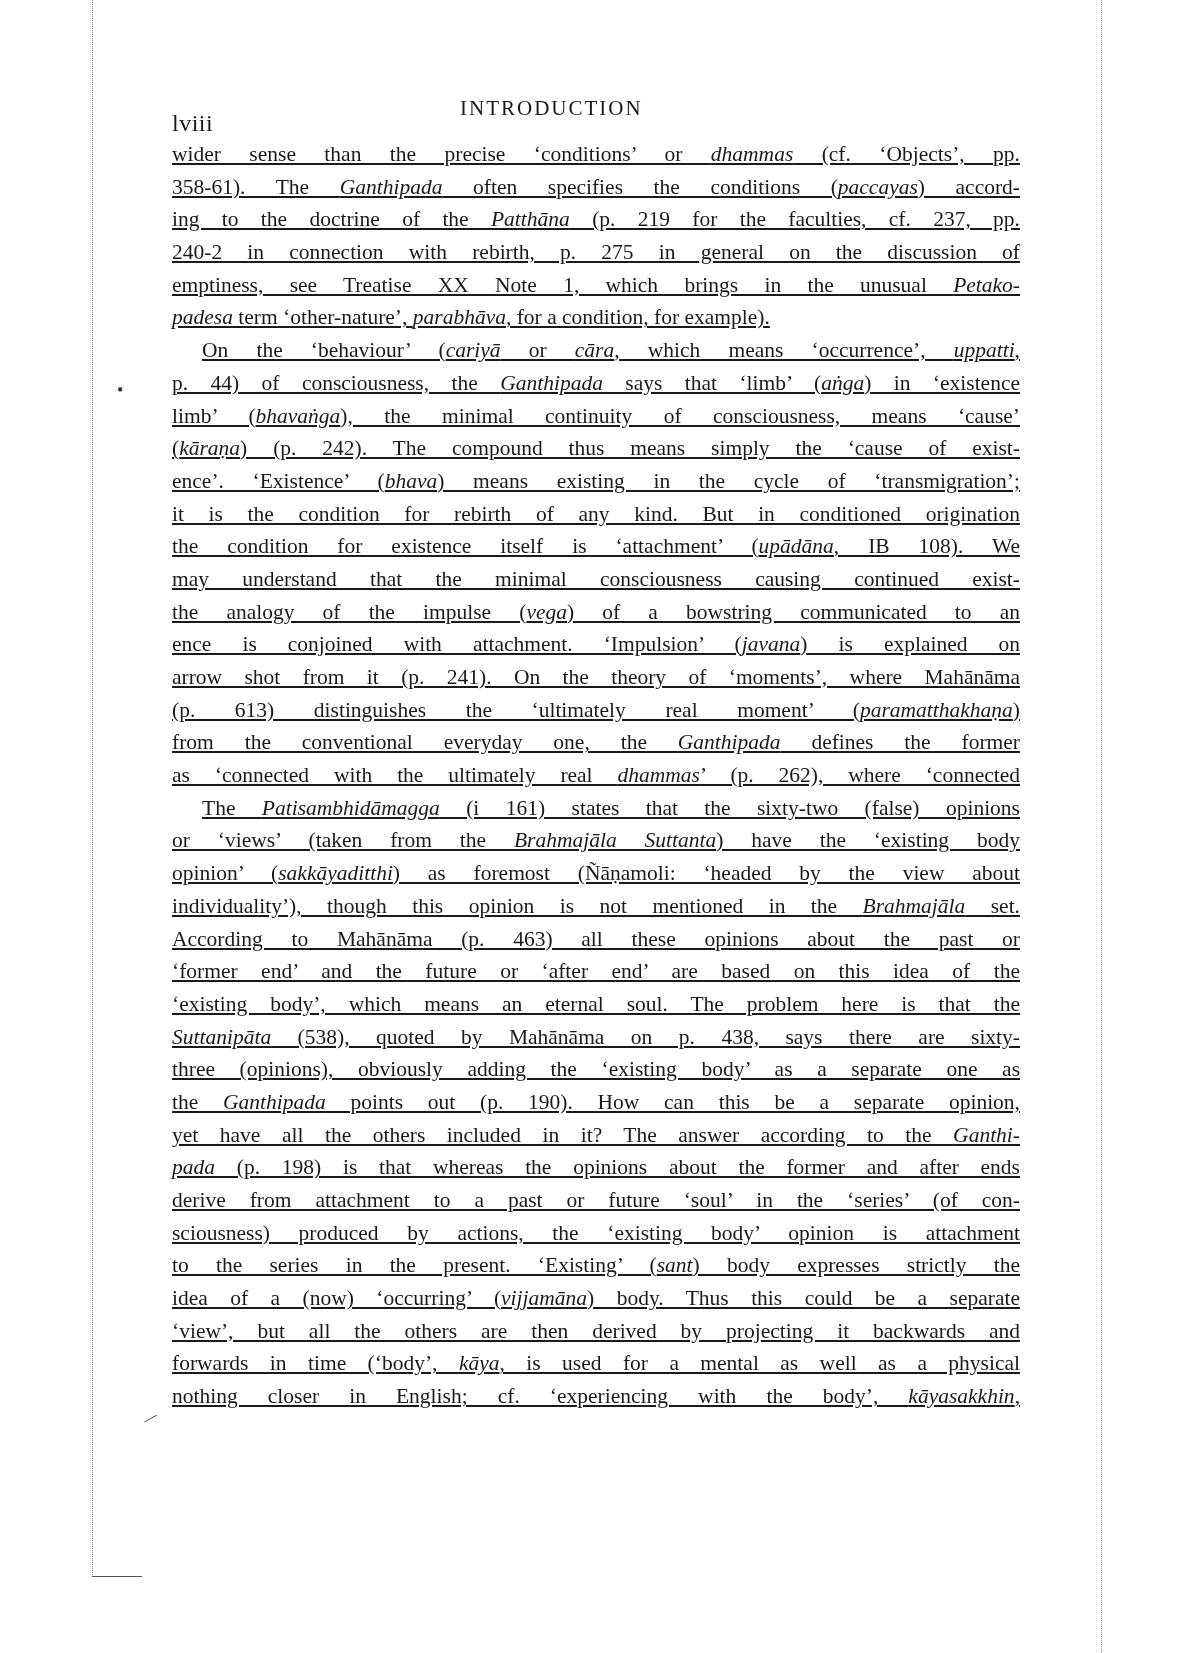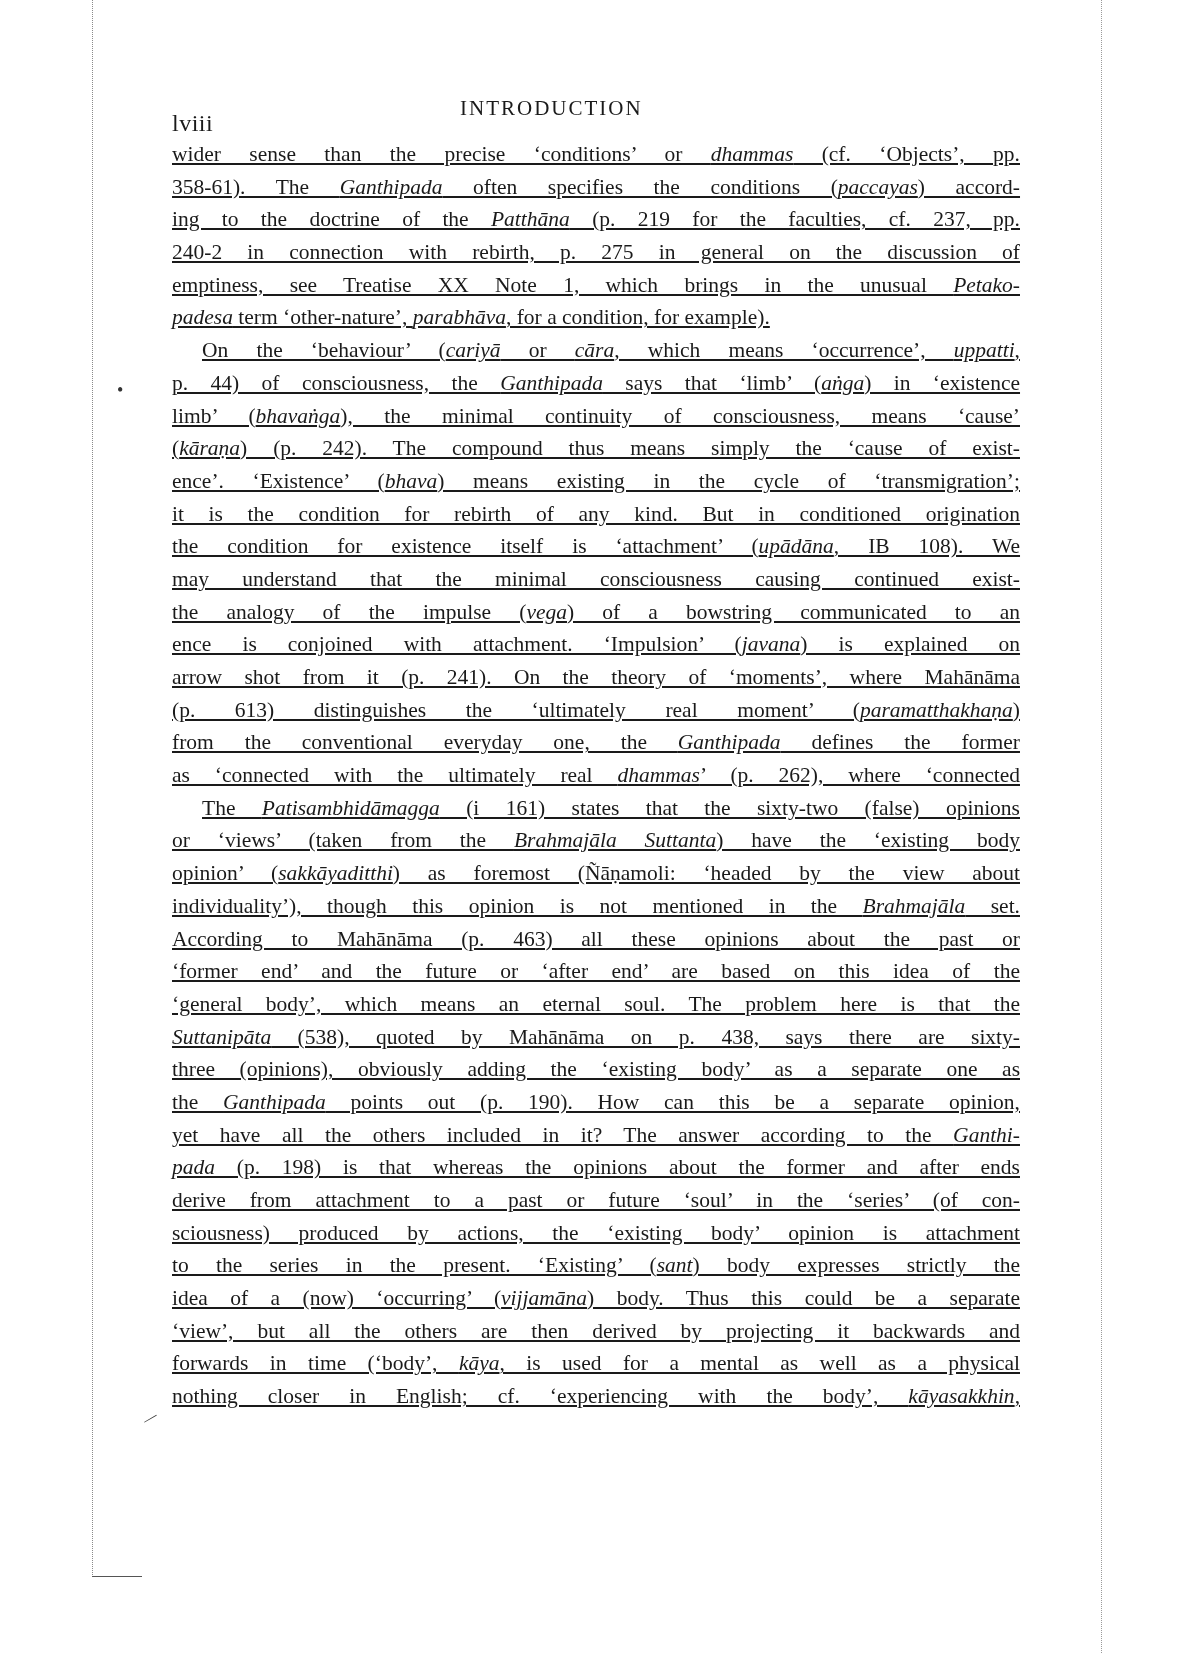--- a/index.html
+++ b/index.html
@@ -58,21 +58,21 @@
     <div class="line"><span>arrow shot from it (p. 241). On the theory of ‘moments’, where Mahānāma</span></div>
     <div class="line"><span>(p. 613) distinguishes the ‘ultimately real moment’ (</span><span class="it">paramatthakhaṇa</span><span>)</span></div>
     <div class="line"><span>from the conventional everyday one, the </span><span class="it">Ganthipada</span><span> defines the former</span></div>
     <div class="line"><span>as ‘connected with the ultimately real </span><span class="it">dhammas</span><span>’ (p. 262), where ‘connected</span></div>
     <div class="line indent"><span>The </span><span class="it">Patisambhidāmagga</span><span> (i 161) states that the sixty-two (false) opinions</span></div>
     <div class="line"><span>or ‘views’ (taken from the </span><span class="it">Brahmajāla Suttanta</span><span>) have the ‘existing body</span></div>
     <div class="line"><span>opinion’ (</span><span class="it">sakkāyaditthi</span><span>) as foremost (Ñāṇamoli: ‘headed by the view about</span></div>
     <div class="line"><span>individuality’), though this opinion is not mentioned in the </span><span class="it">Brahmajāla</span><span> set.</span></div>
     <div class="line"><span>According to Mahānāma (p. 463) all these opinions about the past or</span></div>
     <div class="line"><span>‘former end’ and the future or ‘after end’ are based on this idea of the</span></div>
-    <div class="line"><span>‘general body’, which means an eternal soul. The problem here is that the</span></div>
+    <div class="line"><span>‘existing body’, which means an eternal soul. The problem here is that the</span></div>
     <div class="line"><span class="it">Suttanipāta</span><span> (538), quoted by Mahānāma on p. 438, says there are sixty-</span></div>
     <div class="line"><span>three (opinions), obviously adding the ‘existing body’ as a separate one as</span></div>
     <div class="line"><span>the </span><span class="it">Ganthipada</span><span> points out (p. 190). How can this be a separate opinion,</span></div>
     <div class="line"><span>yet have all the others included in it? The answer according to the </span><span class="it">Ganthi-</span></div>
     <div class="line"><span class="it">pada</span><span> (p. 198) is that whereas the opinions about the former and after ends</span></div>
     <div class="line"><span>derive from attachment to a past or future ‘soul’ in the ‘series’ (of con-</span></div>
     <div class="line"><span>sciousness) produced by actions, the ‘existing body’ opinion is attachment</span></div>
     <div class="line"><span>to the series in the present. ‘Existing’ (</span><span class="it">sant</span><span>) body expresses strictly the</span></div>
     <div class="line"><span>idea of a (now) ‘occurring’ (</span><span class="it">vijjamāna</span><span>) body. Thus this could be a separate</span></div>
     <div class="line"><span>‘view’, but all the others are then derived by projecting it backwards and</span></div>

